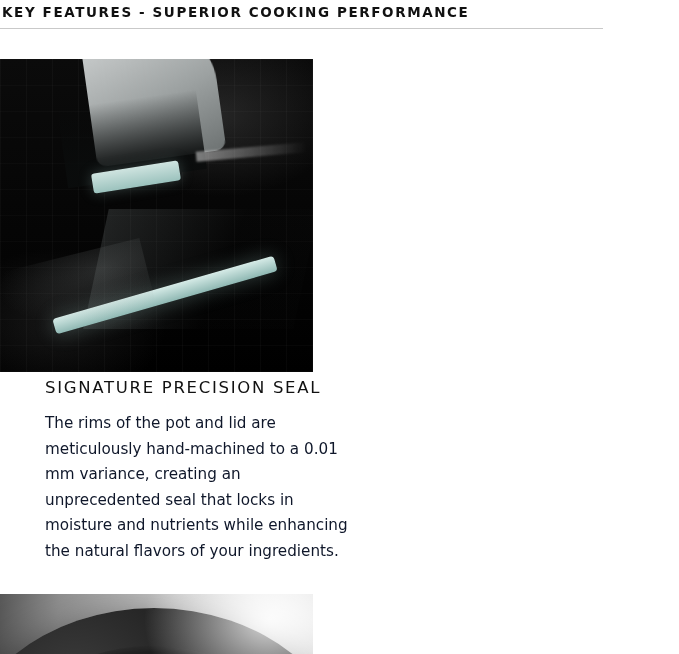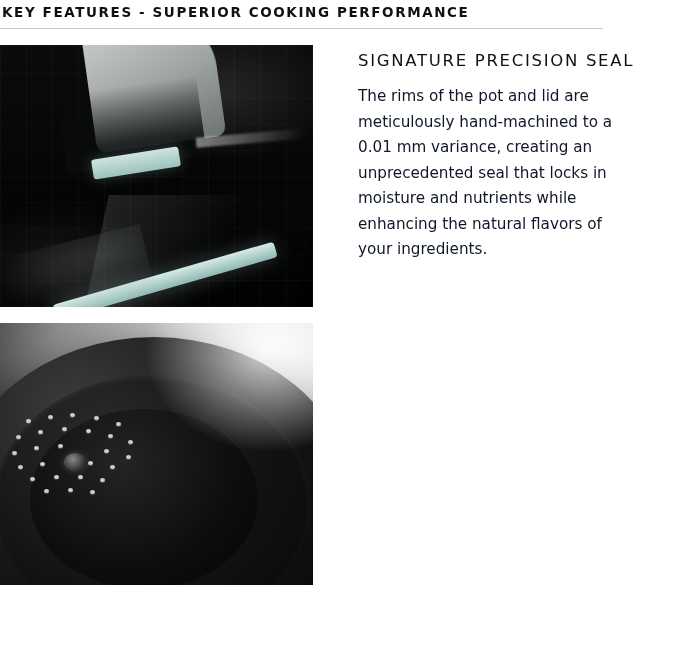--- a/index.html
+++ b/index.html
@@ -38,21 +38,22 @@
   .rule {
     height: 1px;
     background: #c9c9c9;
     width: 100%;
   }
 
   
   .feature {
     display: flex;
     align-items: flex-start;
-    margin-top: 16px;
+    margin-top: 30px;
+    flex-direction: column;
   }
   .feature-media {
     width: 313px;
     height: 262px;
     flex: 0 0 313px;
     position: relative;
     overflow: hidden;
   }
   .feature-body {
     flex: 1 1 auto;

